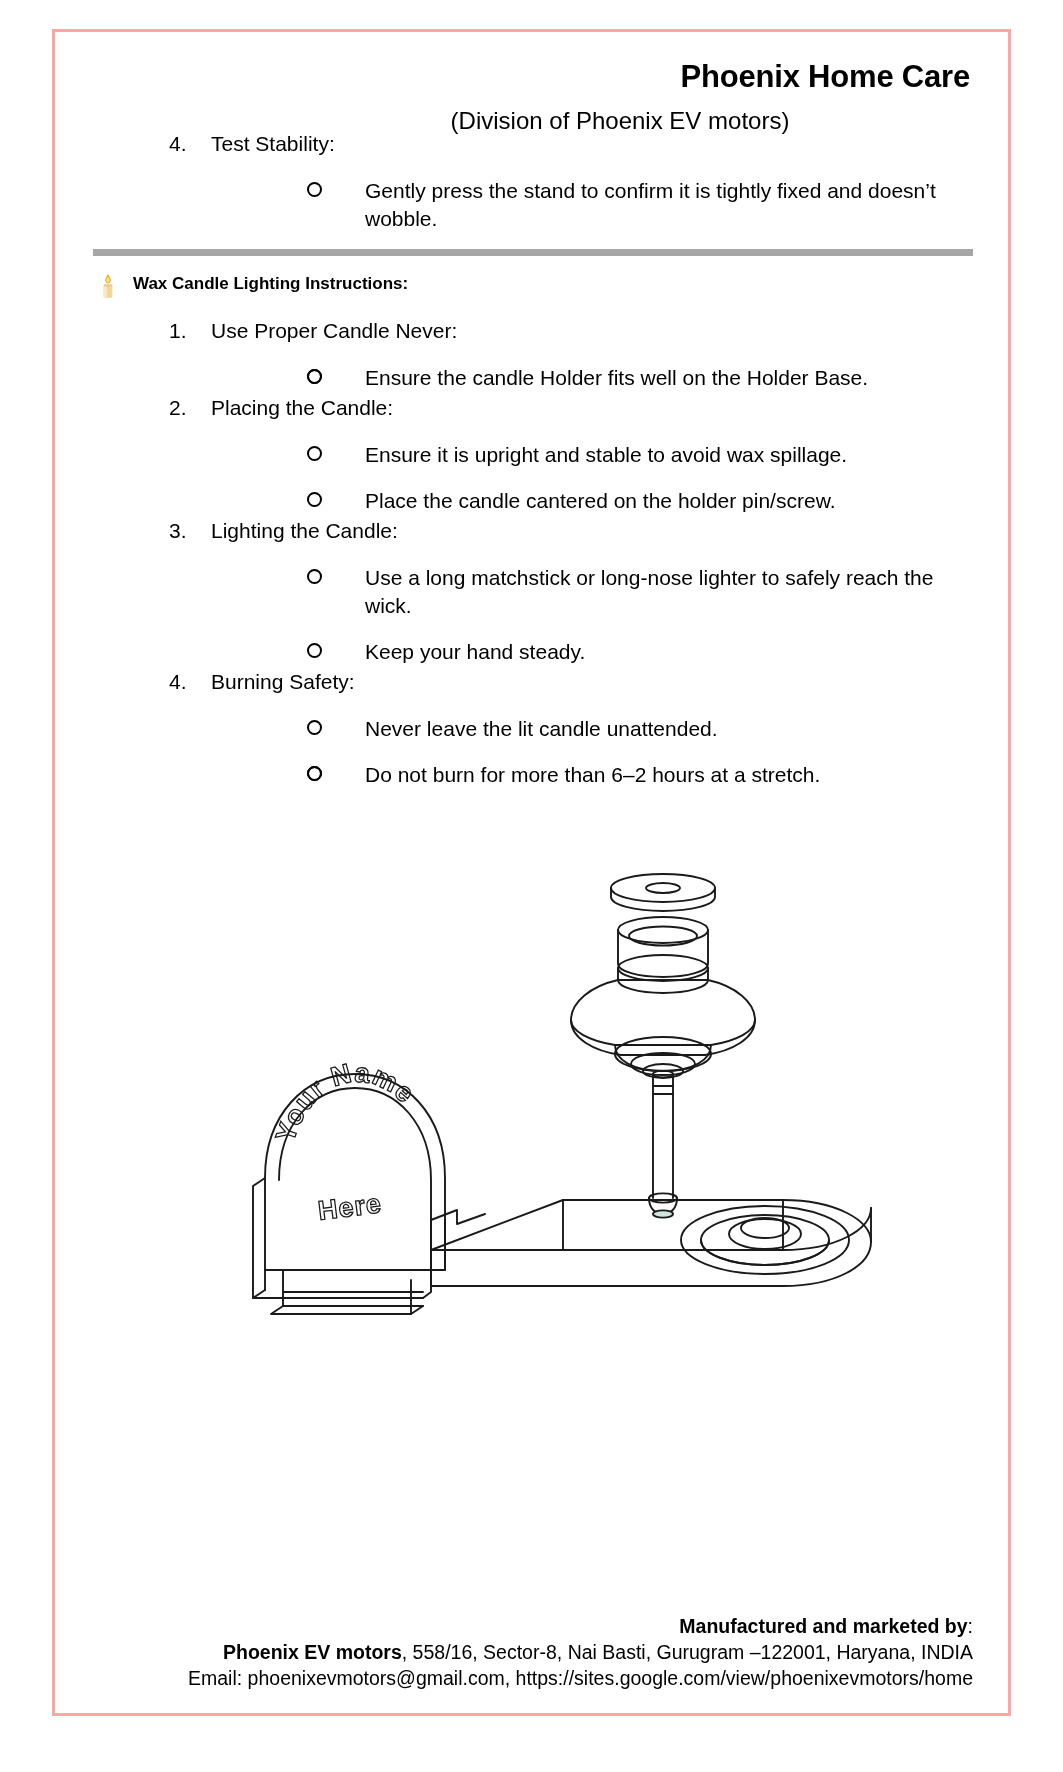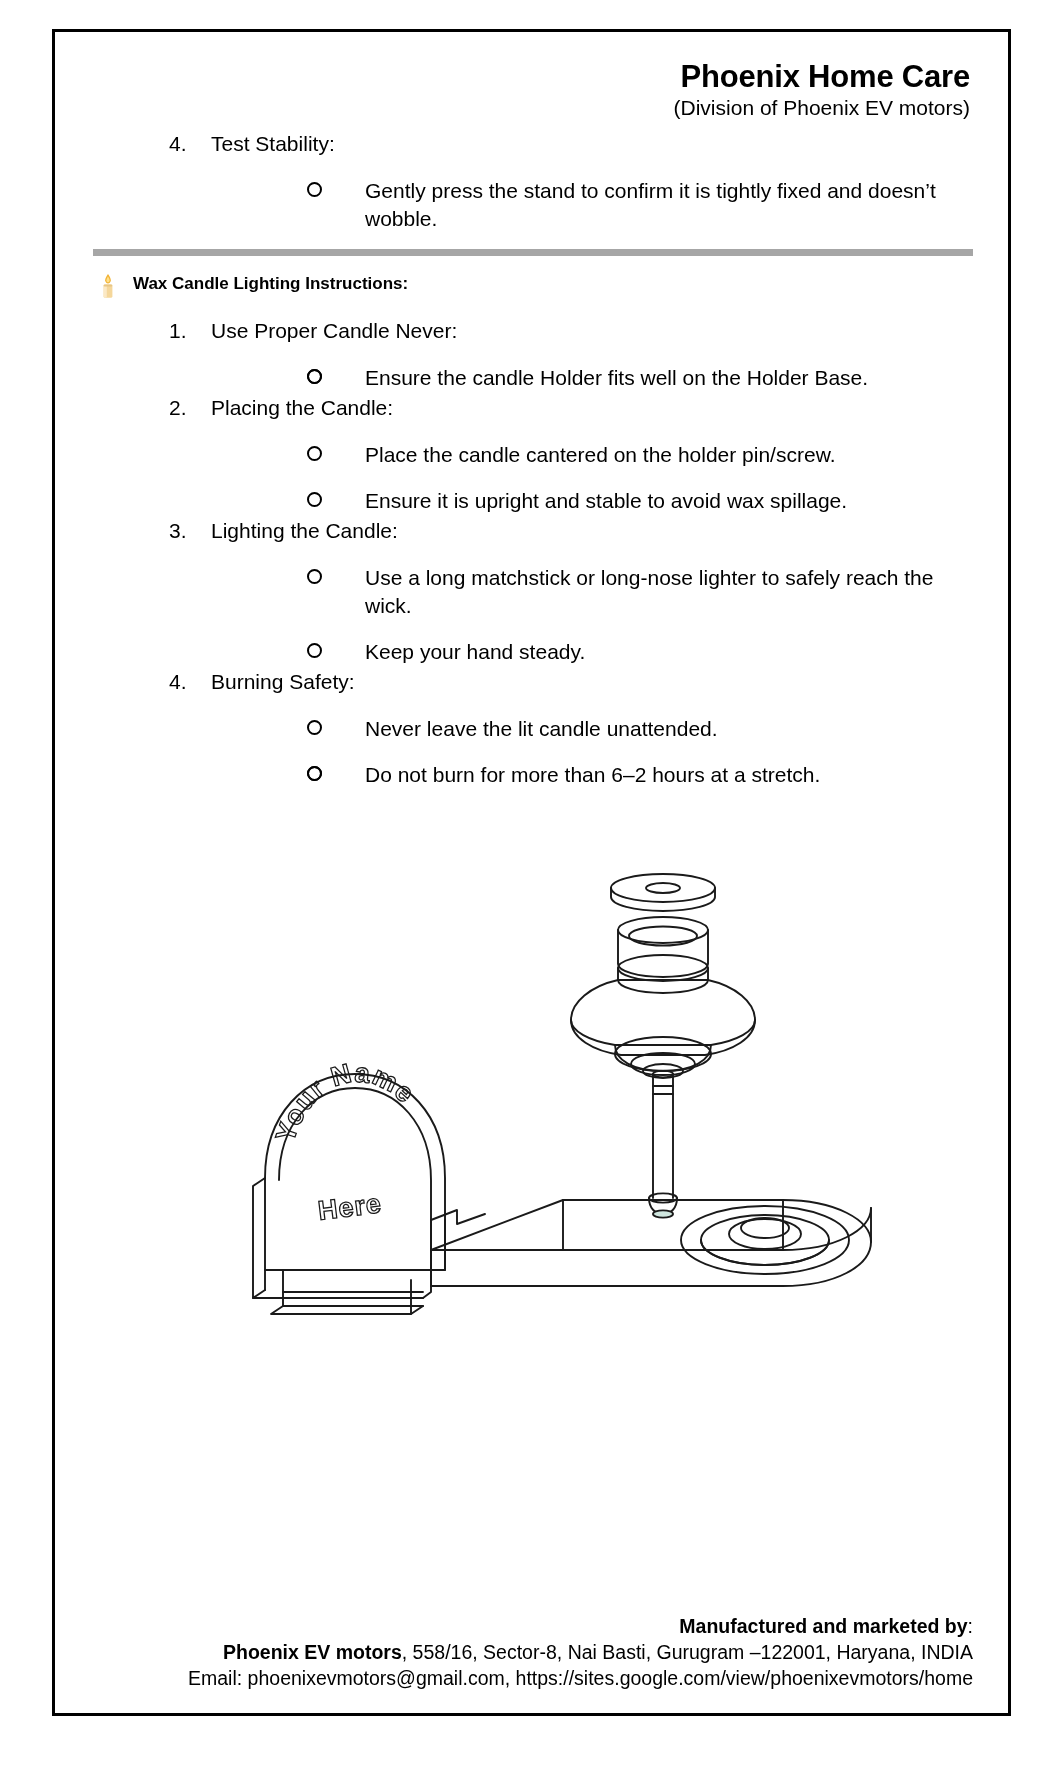--- a/index.html
+++ b/index.html
@@ -18,44 +18,45 @@
     background: #ffffff;
     box-sizing: border-box;
     overflow: hidden;
   }
   .sheet {
     position: absolute;
     left: 52px;
     top: 29px;
     width: 959px;
     height: 1687px;
-    border: 3px solid #000000;
+    border: 3px solid #fca5a5;
     box-sizing: border-box;
     background: #ffffff;
   }
 
   
   .header {
     position: absolute;
     right: 38px;
     top: 28px;
     text-align: right;
     width: 700px;
   }
   .header-title {
     font-size: 31px;
     font-weight: bold;
     letter-spacing: -0.2px;
     line-height: 1.1;
   }
   .header-sub {
-    font-size: 21px;
+    font-size: 24px;
     font-weight: normal;
-    margin-top: 2px;
+    margin-top: 14px;
     line-height: 1.1;
+    text-align: center;
   }
 
   
   .content {
     position: absolute;
     left: 38px;
     top: 96px;
     width: 880px;
   }
   .num-item {
@@ -186,25 +187,25 @@
         <span class="ring"></span>
         <span>Ensure the candle Holder fits well on the Holder Base.</span>
       </div>
 
       <div class="num-item">
         <span class="num">2.</span>
         <span>Placing the Candle:</span>
       </div>
       <div class="sub-item">
         <span class="ring"></span>
+        <span>Ensure it is upright and stable to avoid wax spillage.</span>
+      </div>
+      <div class="sub-item">
+        <span class="ring"></span>
         <span>Place the candle cantered on the holder pin/screw.</span>
-      </div>
-      <div class="sub-item">
-        <span class="ring"></span>
-        <span>Ensure it is upright and stable to avoid wax spillage.</span>
       </div>
 
       <div class="num-item">
         <span class="num">3.</span>
         <span>Lighting the Candle:</span>
       </div>
       <div class="sub-item">
         <span class="ring"></span>
         <span>Use a long matchstick or long-nose lighter to safely reach the wick.</span>
       </div>

